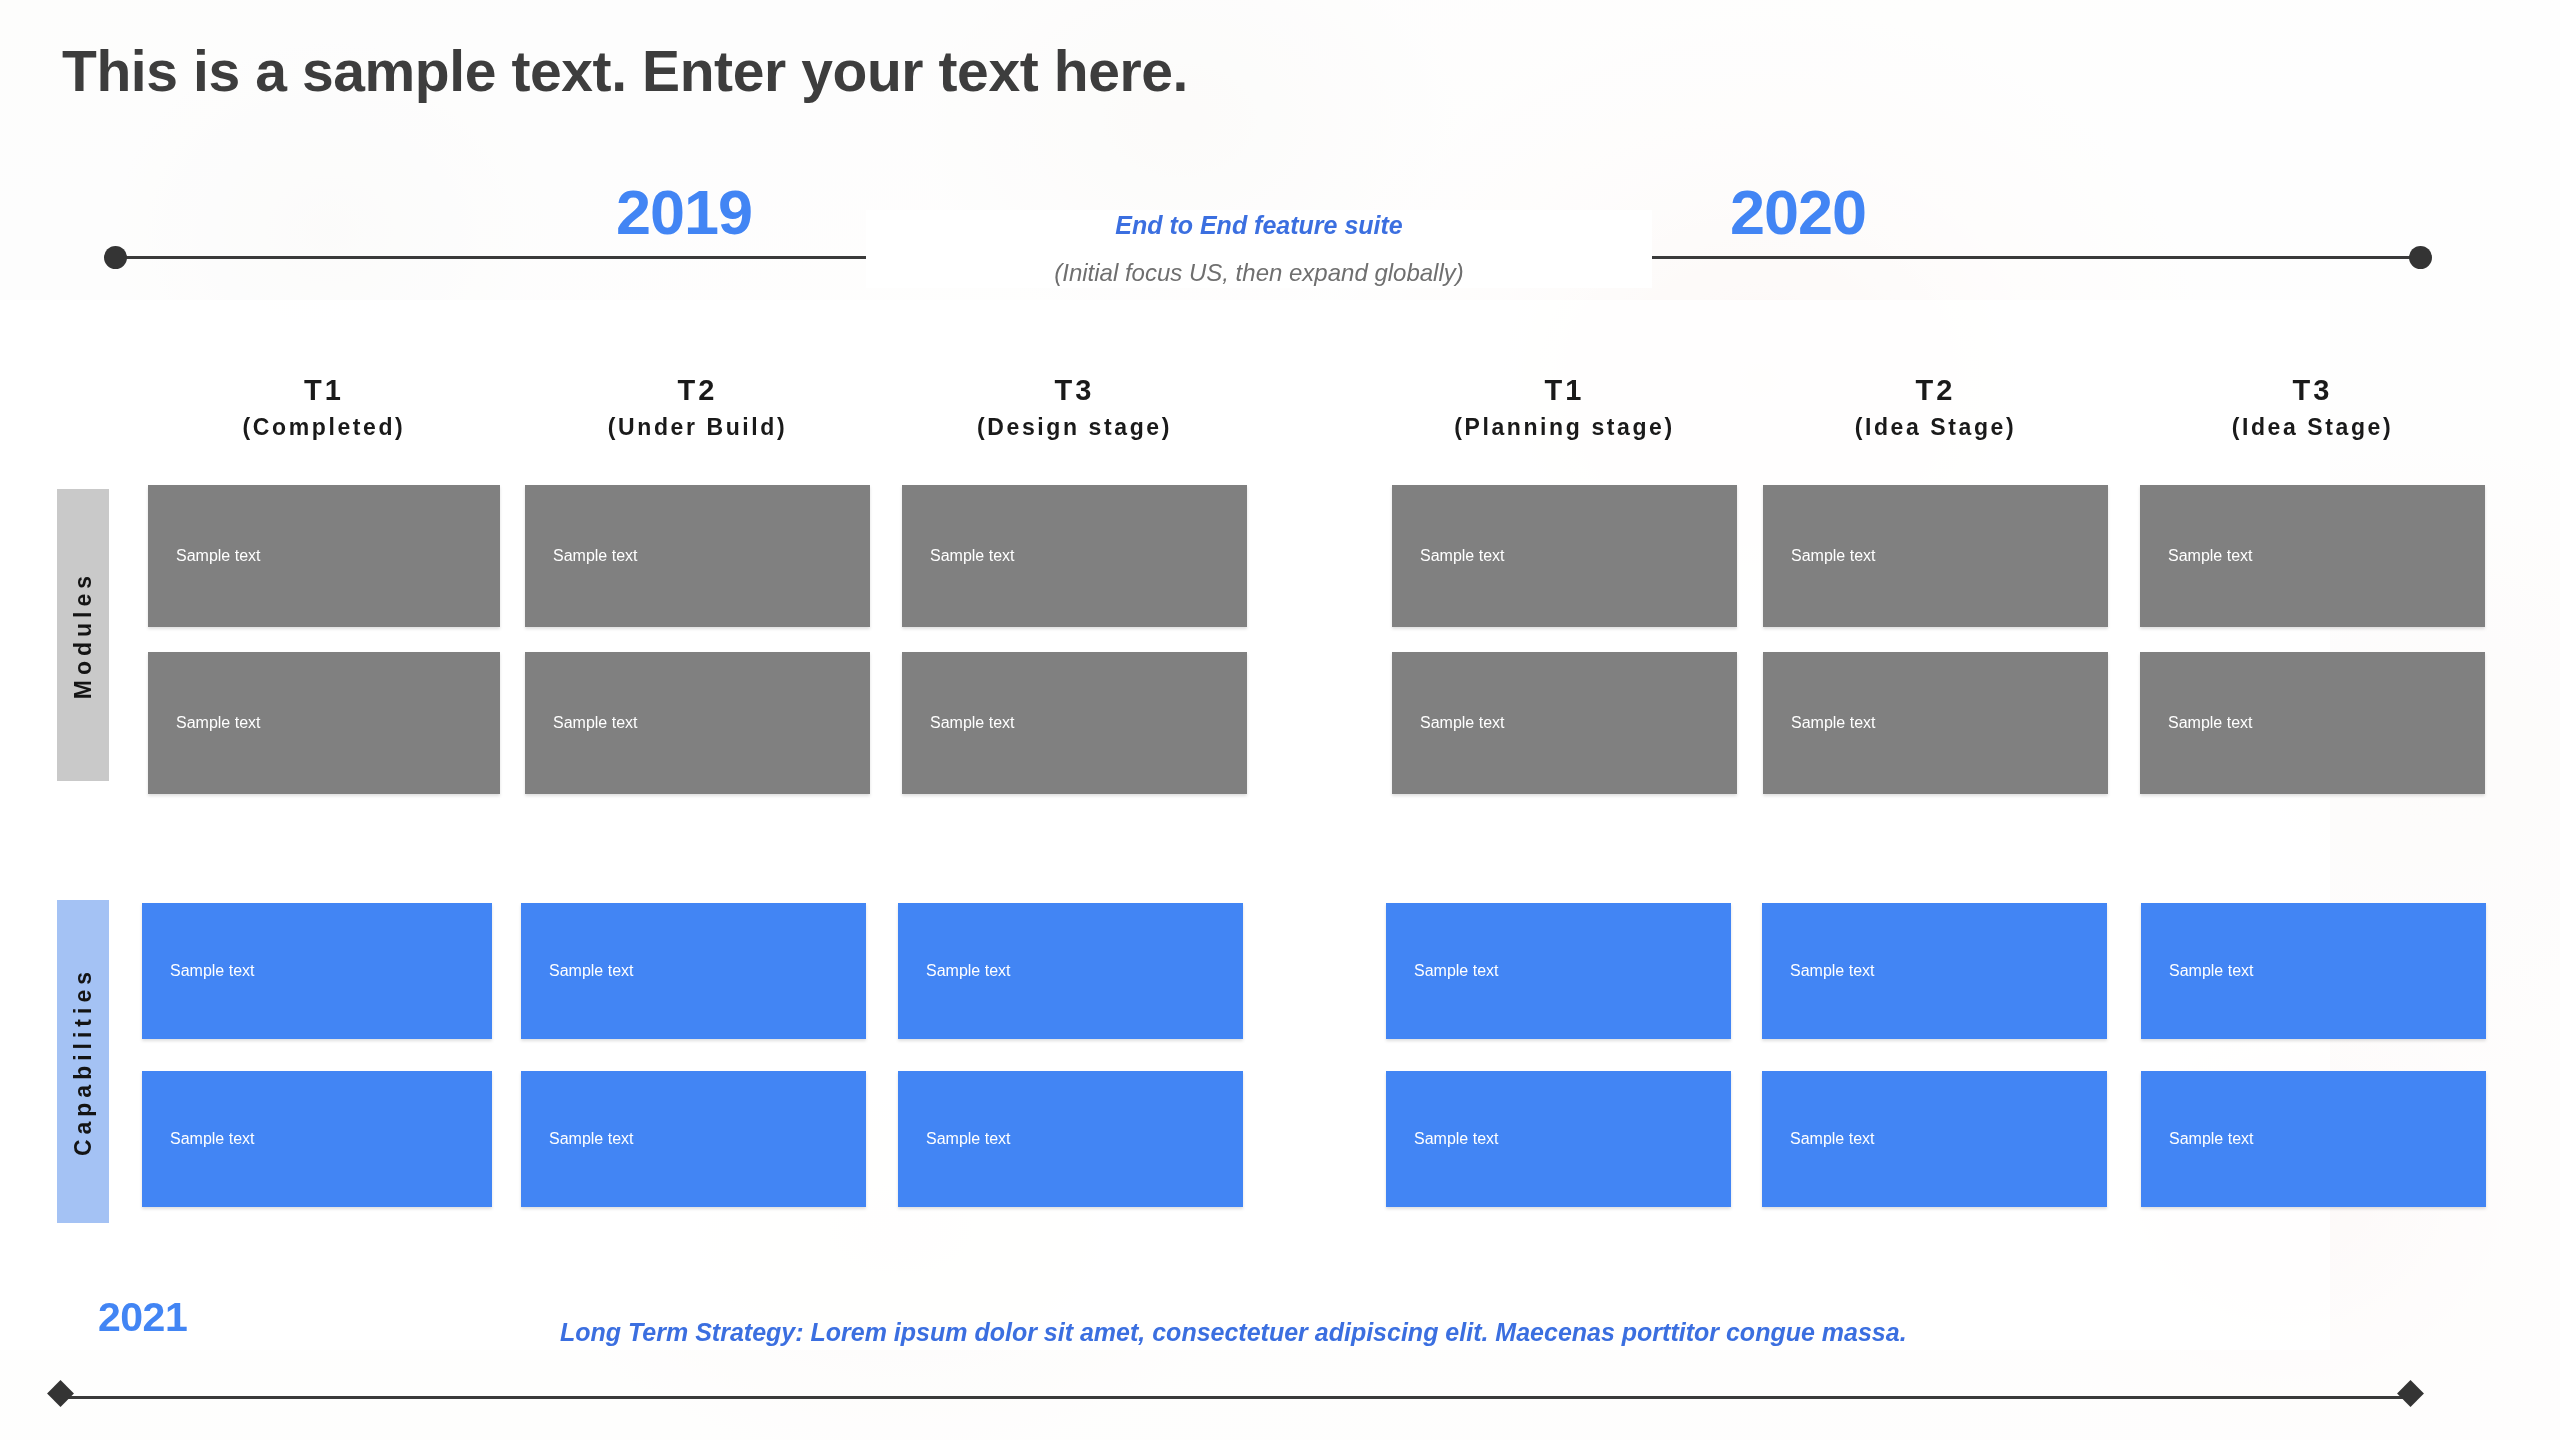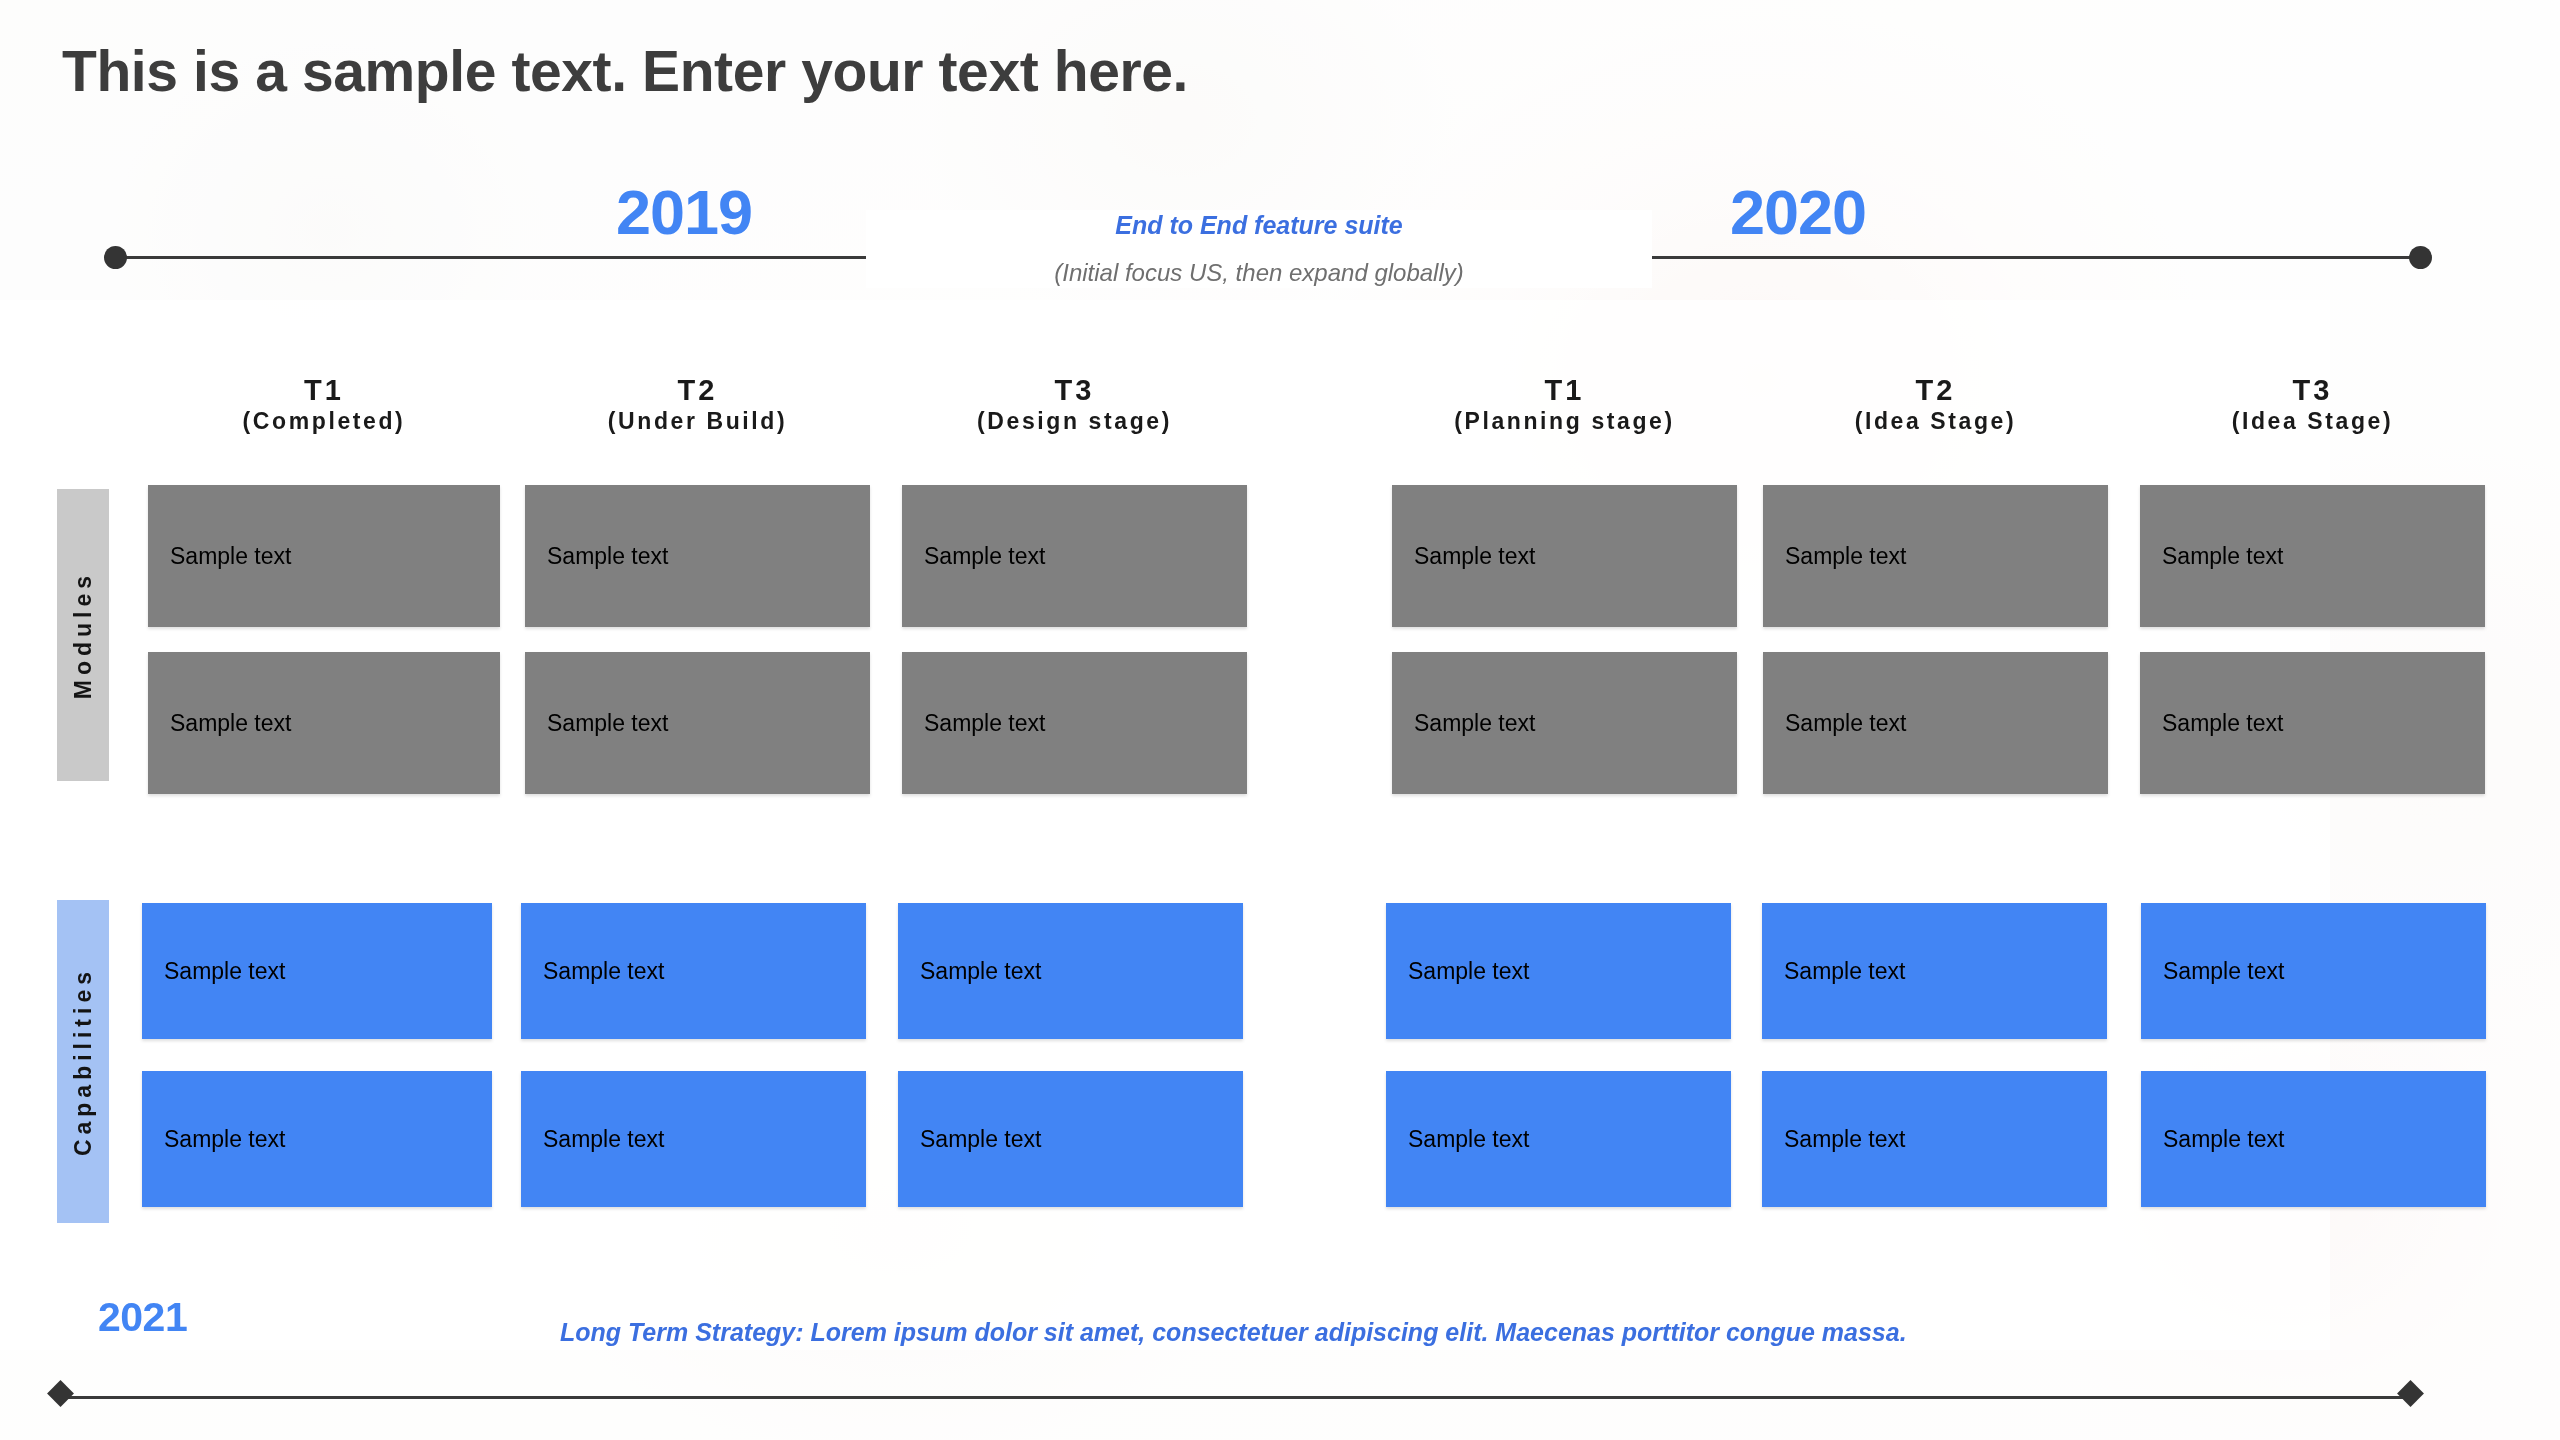--- a/index.html
+++ b/index.html
@@ -138,20 +138,21 @@
     letter-spacing: 3px;
     display: block;
     text-align: center;
   }
   .col-head .sub {
     font-size: 23px;
     font-weight: bold;
     color: #1a1a1a;
     letter-spacing: 2.6px;
     display: block;
+    margin-top: 6px;
   }
 
   
   .side-label {
     position: absolute;
     left: 57px;
     width: 52px;
     display: flex;
     align-items: center;
     justify-content: center;
@@ -174,24 +175,24 @@
     top: 900px;
     height: 323px;
     background: #a4c2f4;
   }
 
   
   .cell {
     position: absolute;
     display: flex;
     align-items: center;
-    padding-left: 22px;
+    padding-left: 28px;
     box-sizing: border-box;
-    font-size: 23px;
-    color: #000000;
+    font-size: 16px;
+    color: #ffffff;
     box-shadow: 0 2px 3px rgba(0,0,0,0.13);
   }
   .cell.gray { background: #808080; }
   .cell.blue { background: #4285f4; }
 
   
   #year-2021 {
     position: absolute;
     left: 98px;
     top: 1294px;

